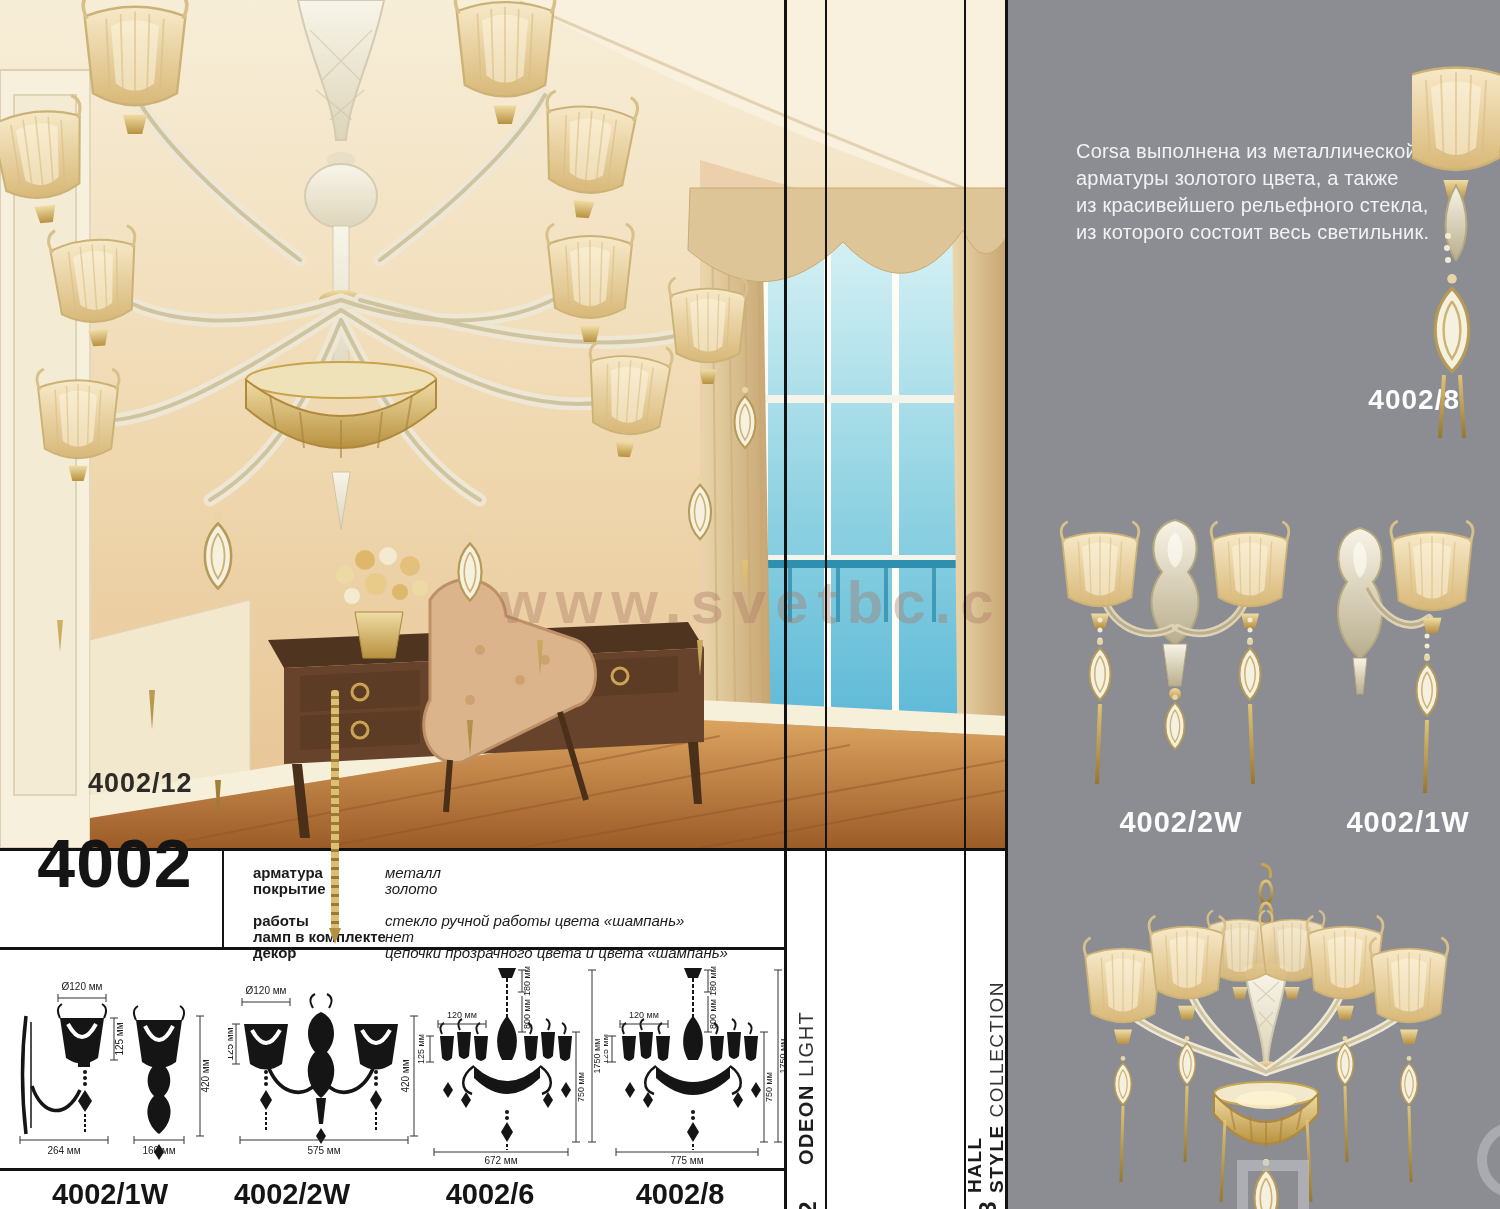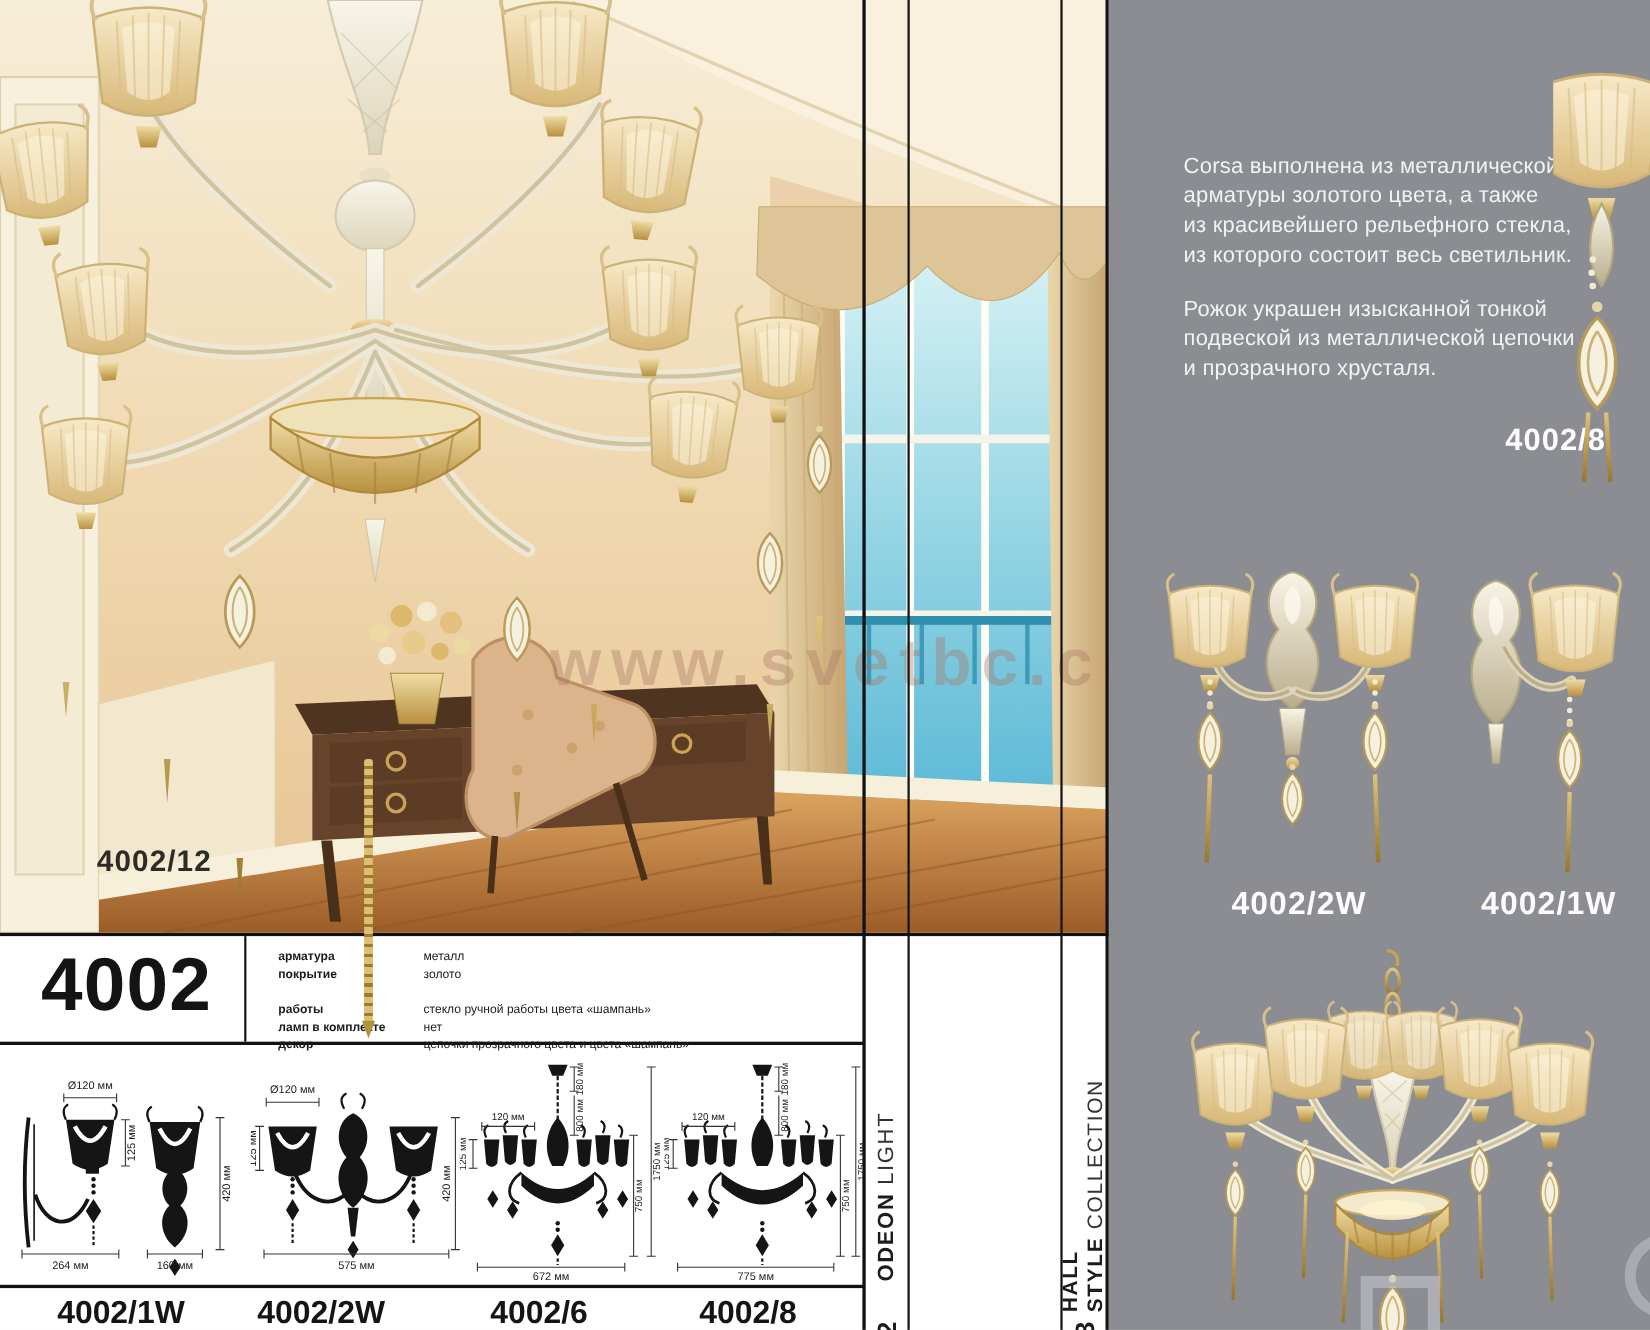--- a/index.html
+++ b/index.html
@@ -15,26 +15,26 @@
   .watermark{position:absolute;left:500px;top:568px;font-size:60px;font-weight:700;letter-spacing:9px;
              color:rgba(168,118,100,.38);white-space:nowrap;}
 
   
   .chain-drop{position:absolute;left:331px;top:690px;width:8px;height:240px;z-index:9;
               background:repeating-linear-gradient(180deg,#dcbf72 0 6px,#9b7a32 6px 9px);border-radius:3px;}
   .chain-drop .tip{position:absolute;left:-2px;top:238px;width:0;height:0;
               border-left:6px solid transparent;border-right:6px solid transparent;border-top:16px solid #b4913f;}
 
   
-  .spec-model{position:absolute;left:14px;top:856px;width:202px;text-align:center;
+  .spec-model{position:absolute;left:14px;top:824px;width:202px;text-align:center;
               font-size:68px;font-weight:800;color:#141414;letter-spacing:1px;z-index:6;}
   .spec-divider{position:absolute;left:222px;top:851px;width:2px;height:96px;background:#141414;}
-  .spec-row{position:absolute;left:253px;height:16px;font-size:11px;color:#1b1b1b;z-index:6;white-space:nowrap;}
+  .spec-row{position:absolute;left:253px;height:16px;font-size:15px;color:#1b1b1b;z-index:6;white-space:nowrap;}
   .spec-row .lab{font-weight:700;display:inline-block;}
-  .spec-row .val{position:absolute;left:132px;font-weight:400;}
+  .spec-row .val{position:absolute;left:132px;font-weight:400;font-style:italic;}
 
   
   svg text{font-family:"Liberation Sans",sans-serif;fill:#222;}
   .draw-label{position:absolute;top:1178px;width:160px;text-align:center;
               font-size:29px;font-weight:800;color:#151515;z-index:6;}
 
   
   .white-under{position:absolute;left:0;top:851px;width:1008px;height:358px;background:#fff;}
   .vtext{position:absolute;writing-mode:vertical-rl;transform:rotate(180deg);
          display:flex;align-items:center;justify-content:flex-start;
@@ -496,23 +496,20 @@
     <span><b>HALL STYLE</b>&nbsp;<span class="lt">COLLECTION</span></span>
   </div>
   <div class="vnum" style="left:787px;top:1194px;width:38px"><span>2</span></div>
   <div class="vnum" style="left:966px;top:1194px;width:39px"><span>3</span></div>
 
   <div class="panel">
     <div class="panel-par" style="top:138px">Corsa выполнена из металлической
 арматуры золотого цвета, а также
 из красивейшего рельефного стекла,
 из которого состоит весь светильник.</div>
-    <div class="panel-par" style="top:268px">Рожок украшен изысканной тонкой
-подвеской из металлической цепочки
-и прозрачного хрусталя.</div>
     <div class="hero-label">4002/8</div>
 
     <svg class="abs" style="left:404px;top:40px" width="88" height="400" viewBox="0 0 88 400">
       <use href="#shadeSym" transform="translate(44,85) scale(1.25)"></use>
       <path d="M44,145 C30,170 30,200 44,220 C58,200 58,170 44,145 Z" fill="url(#metalG)" stroke="#b4a87f" stroke-width="2"></path>
       <circle cx="36" cy="196" r="3" fill="#f2ead4"></circle>
         <circle cx="35" cy="208" r="3" fill="#f2ead4"></circle>
         <circle cx="36" cy="220" r="3" fill="#f2ead4"></circle>
       <use href="#dropSym" transform="translate(40,290) scale(1.6)"></use>
       <line x1="32" y1="335" x2="28" y2="398" stroke="url(#chainG)" stroke-width="4"></line>

